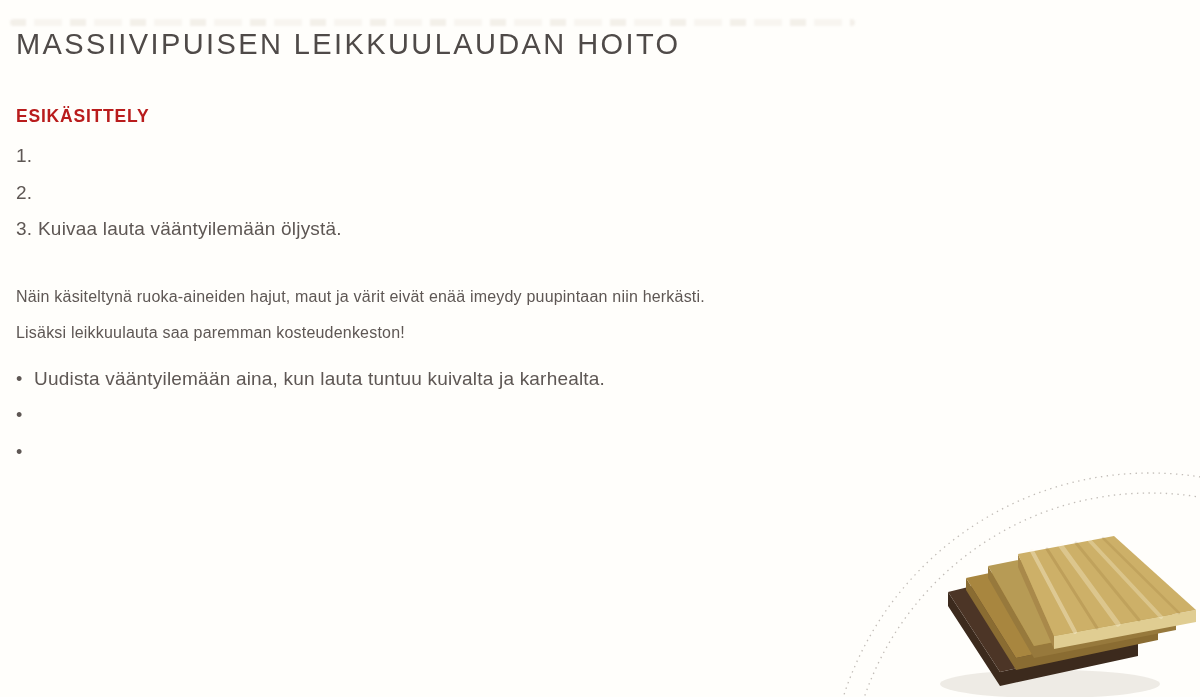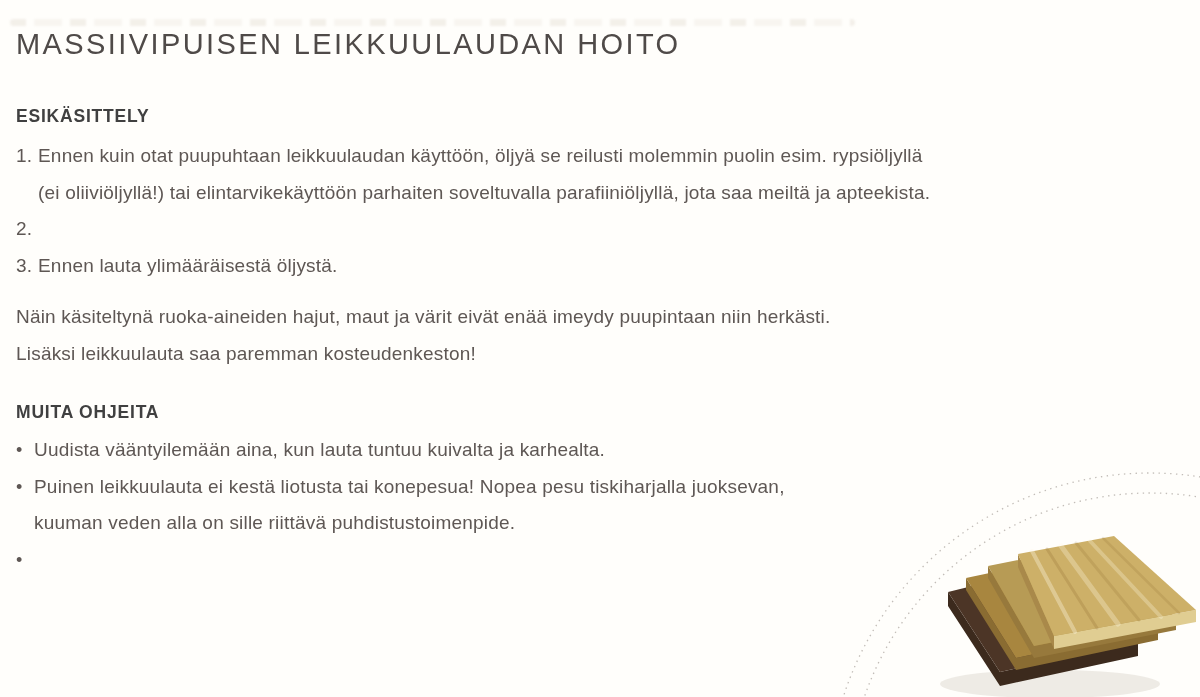--- a/index.html
+++ b/index.html
@@ -23,39 +23,39 @@
     position:absolute; left:16px; top:0; width:1040px;
   }
   .page-title {
     margin:28px 0 14px 0;
     font-size:29px; font-weight:400;
     letter-spacing:2.4px;
     color:#4f4a48;
   }
   .section-heading {
     margin:0; font-size:17.5px; font-weight:700;
-    letter-spacing:0.8px; color:#404040;
+    letter-spacing:0.8px; color:#b91c1c;
   }
   .heading-1 { margin-top:45px; }
   .heading-2 { margin-top:30px; }
   .doc-list { margin-top:11px; }
   .doc-list-2 { margin-top:9px; }
   .list-item { display:flex; align-items:flex-start; }
   .list-item .marker {
     flex:none; width:22px;
     font-size:19px; line-height:36.5px; letter-spacing:0.2px;
   }
   .list-item .marker.bullet { width:18px; font-size:18px; }
   .list-item .item-text {
     font-size:19px; line-height:36.5px; letter-spacing:0.2px;
     white-space:pre-line;
   }
   .note-paragraph {
-    margin:15px 0 0 0;
-    font-size:19px; line-height:36.5px; letter-spacing:0.2px;
+    margin:31px 0 0 0;
+    font-size:16px; line-height:36.5px; letter-spacing:0.2px;
     white-space:pre-line;
   }
   .illustration {
     position:absolute; left:830px; top:428px;
     width:370px; height:269px;
   }
 </style>
 </head>
 <body>
 
@@ -63,46 +63,41 @@
 
 <div class="content">
 
   <h1 class="page-title">MASSIIVIPUISEN LEIKKUULAUDAN HOITO</h1>
 
   <h2 class="section-heading heading-1">ESIKÄSITTELY</h2>
 
   <div class="doc-list">
     <div class="list-item">
       <span class="marker">1.</span>
-      <span class="item-text">Ennen kuin otat puupuhtaan leikkuulaudan käyttöön, öljyä se reilusti molemmin puolin esim. rypsiöljyllä
-(ei oliiviöljyllä!) tai elintarvikekäyttöön parhaiten soveltuvalla parafiiniöljyllä, jota saa meiltä ja apteekista.</span>
     </div>
     <div class="list-item">
       <span class="marker">2.</span>
     </div>
     <div class="list-item">
       <span class="marker">3.</span>
-      <span class="item-text">Ennen lauta ylimääräisestä öljystä.</span>
+      <span class="item-text">Kuivaa lauta vääntyilemään öljystä.</span>
     </div>
   </div>
 
   <p class="note-paragraph">Näin käsiteltynä ruoka-aineiden hajut, maut ja värit eivät enää imeydy puupintaan niin herkästi.
 Lisäksi leikkuulauta saa paremman kosteudenkeston!</p>
 
-  <h2 class="section-heading heading-2">MUITA OHJEITA</h2>
 
   <div class="doc-list doc-list-2">
     <div class="list-item">
       <span class="marker bullet">•</span>
       <span class="item-text">Uudista vääntyilemään aina, kun lauta tuntuu kuivalta ja karhealta.</span>
     </div>
     <div class="list-item">
       <span class="marker bullet">•</span>
-      <span class="item-text">Puinen leikkuulauta ei kestä liotusta tai konepesua! Nopea pesu tiskiharjalla juoksevan,
-kuuman veden alla on sille riittävä puhdistustoimenpide.</span>
     </div>
     <div class="list-item">
       <span class="marker bullet">•</span>
     </div>
   </div>
 
 </div>
 
 <div class="illustration">
   <svg width="370" height="269" viewBox="0 0 370 269">

